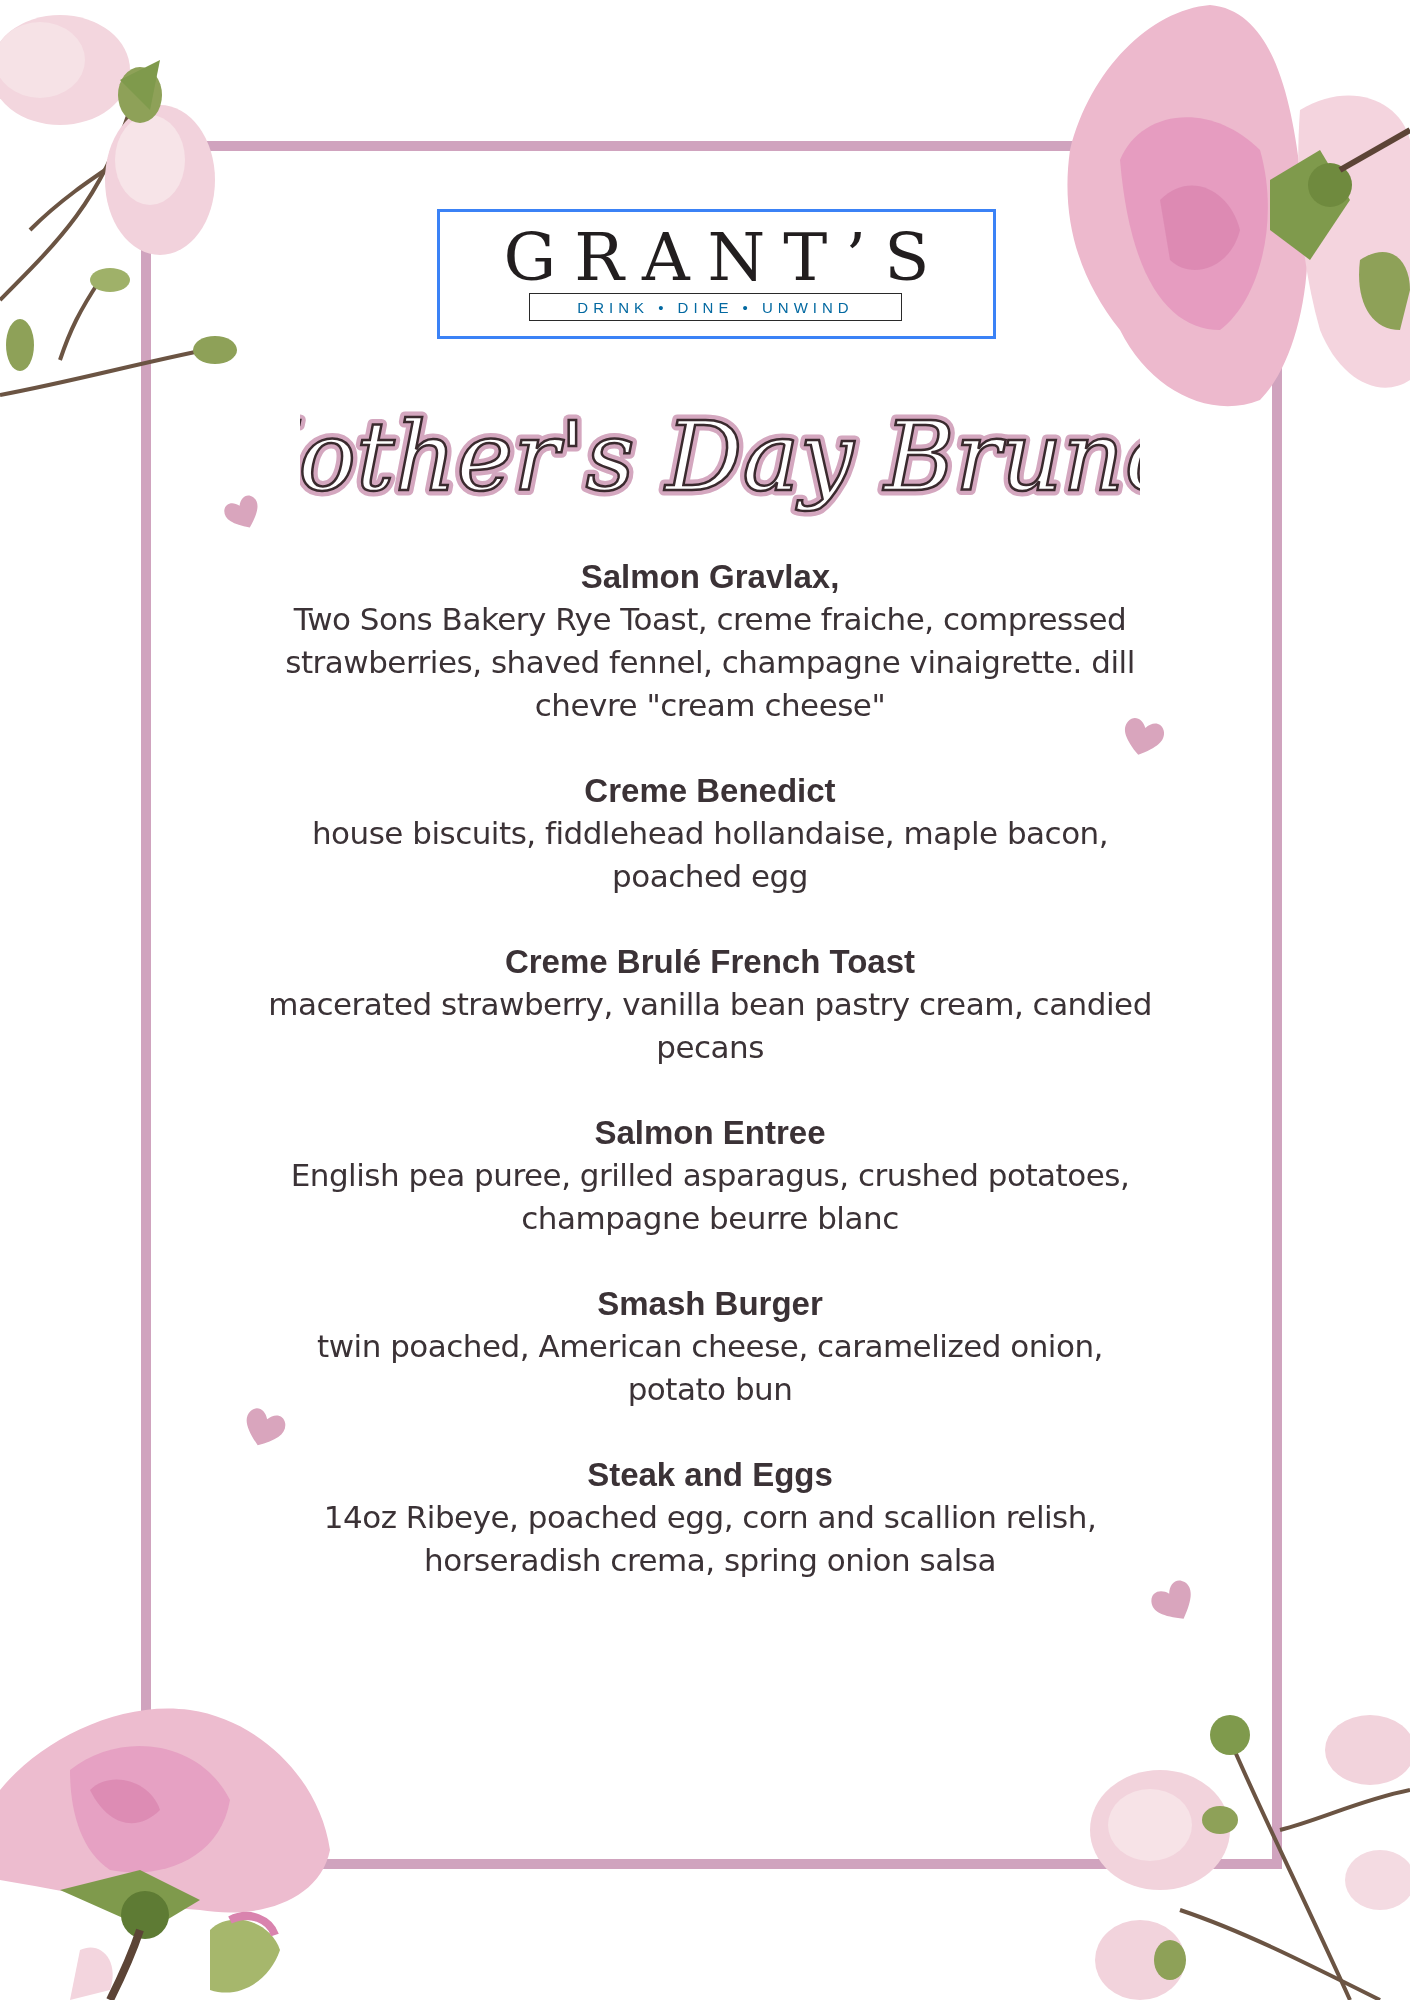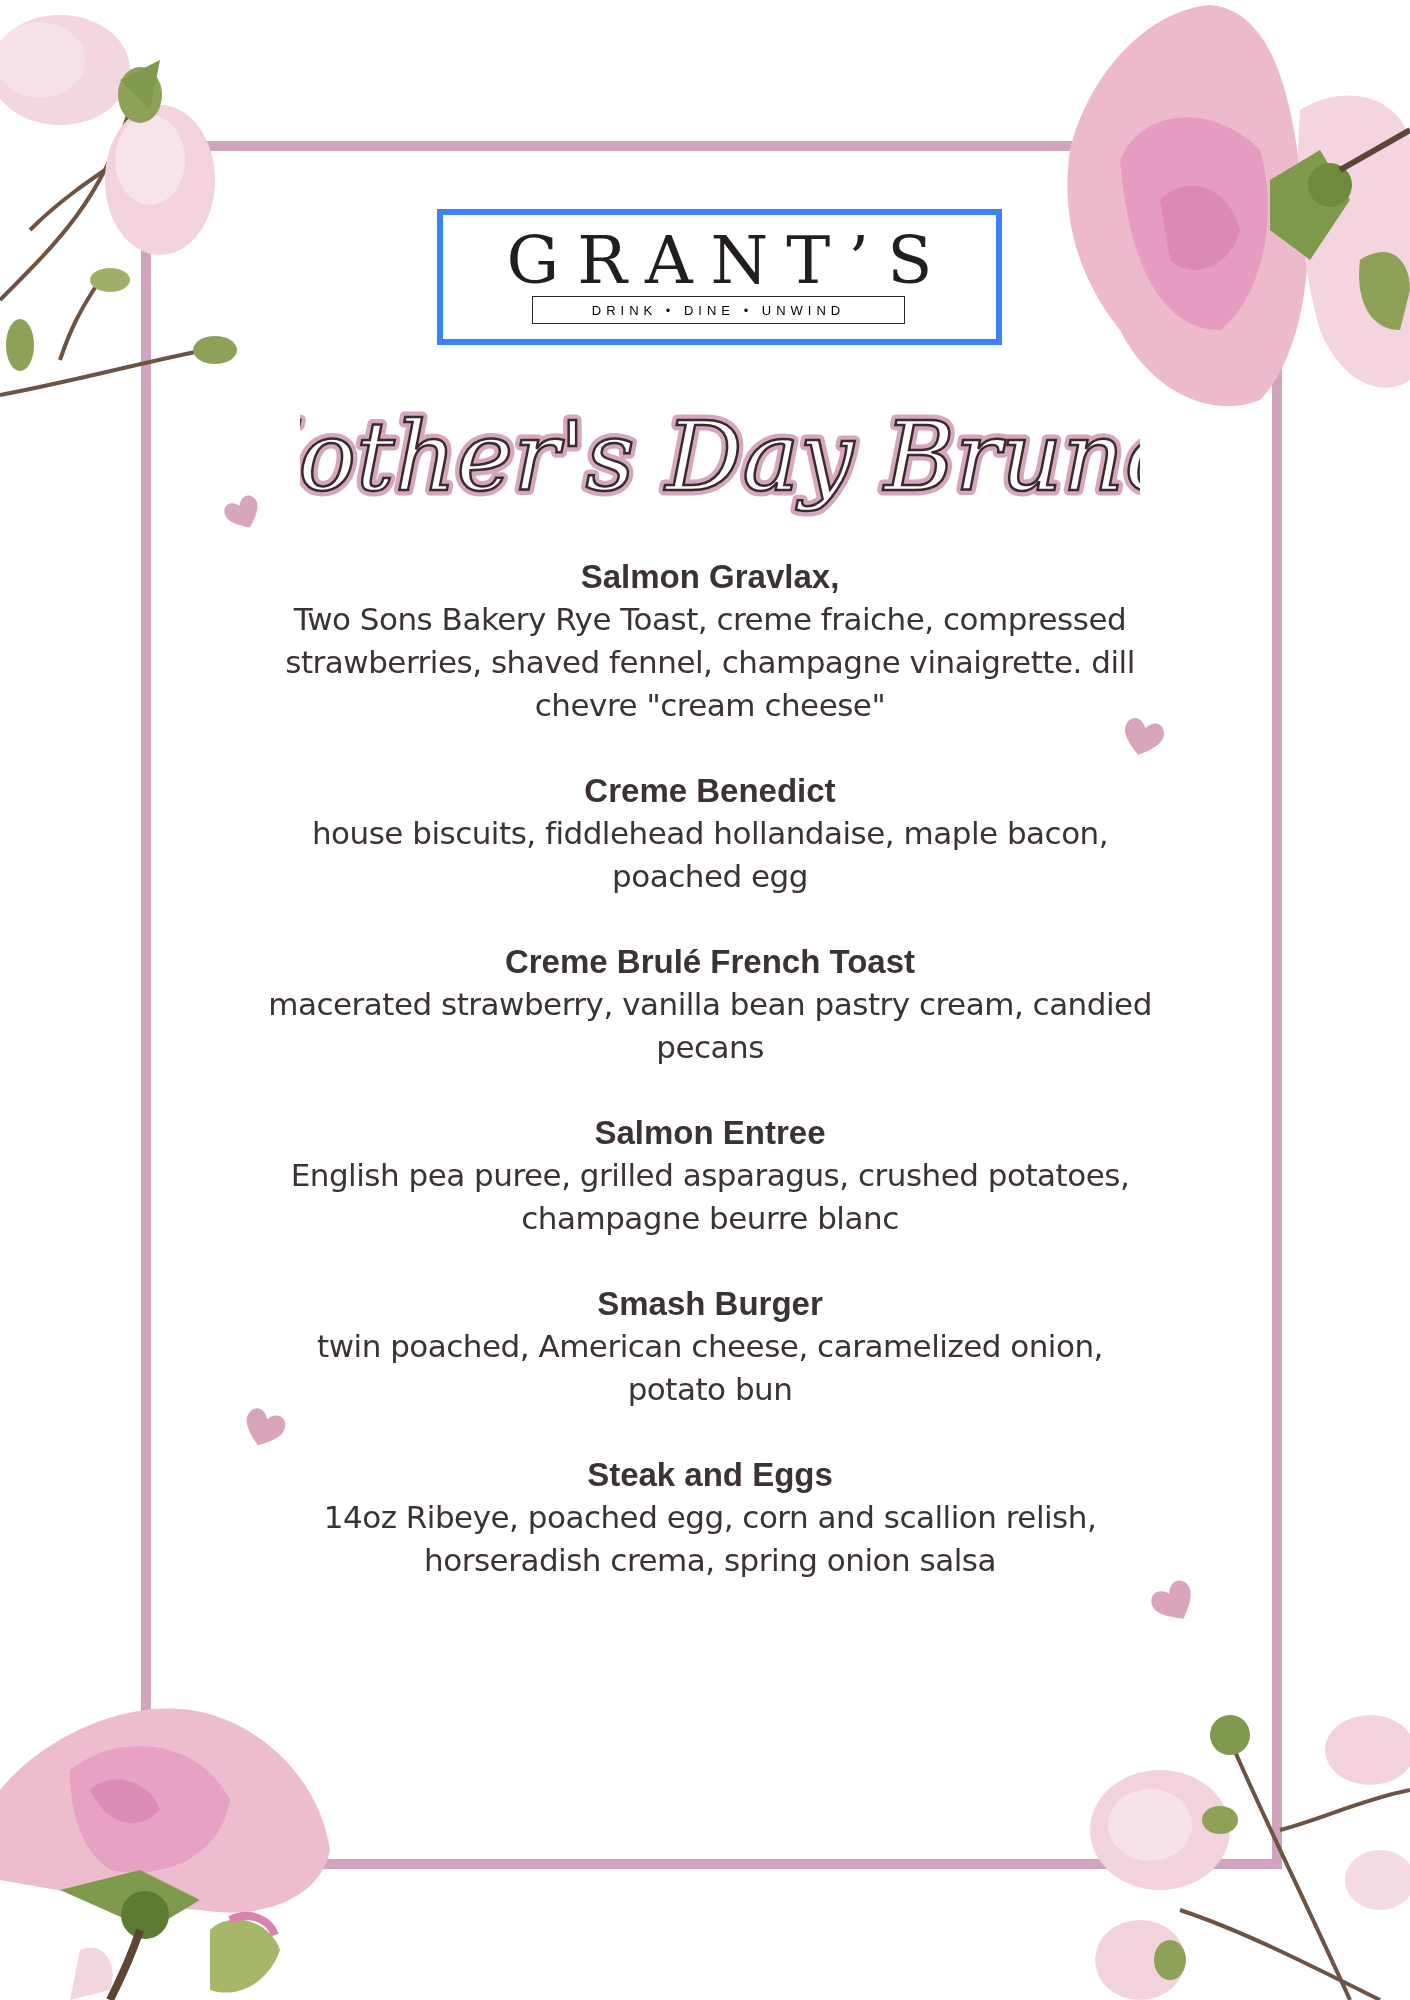--- a/index.html
+++ b/index.html
@@ -8,34 +8,34 @@
     background:#ffffff;
     font-family:"Liberation Sans", sans-serif;
     color:#3b3236;
   }
   .frame {
     position:absolute; left:141px; top:141px; width:1121px; height:1708px;
     border:10px solid #d0a3be; box-sizing:content-box;
   }
   .logo-box {
     position:absolute; left:437px; top:209px; width:553px; height:124px;
-    border:6px solid #3b82f6; background:#fff;
+    border:3px solid #3b82f6; background:#fff;
   }
   .logo-name {
     position:absolute; left:0; right:0; top:8px; text-align:center;
     font-family:"DejaVu Serif", "Liberation Serif", serif;
     font-size:66px; letter-spacing:18px; color:#221e1f; line-height:76px;
     padding-left:18px;
   }
   .logo-tag {
     position:absolute; left:89px; top:81px; width:373px; height:28px;
     border:1.5px solid #2a2a2a; box-sizing:border-box;
     display:flex; align-items:center; justify-content:center;
-    font-family:"Liberation Sans", sans-serif; font-size:13px;
-    letter-spacing:5px; color:#000000;
+    font-family:"Liberation Sans", sans-serif; font-size:15px;
+    letter-spacing:5px; color:#0369a1;
   }
   .title {
     position:absolute; left:300px; top:390px; width:840px; height:130px;
   }
   .title svg { width:100%; height:100%; }
   .menu {
     position:absolute; left:200px; width:1020px; top:555px;
     text-align:center;
   }
   .item { margin:0 0 42px 0; }

